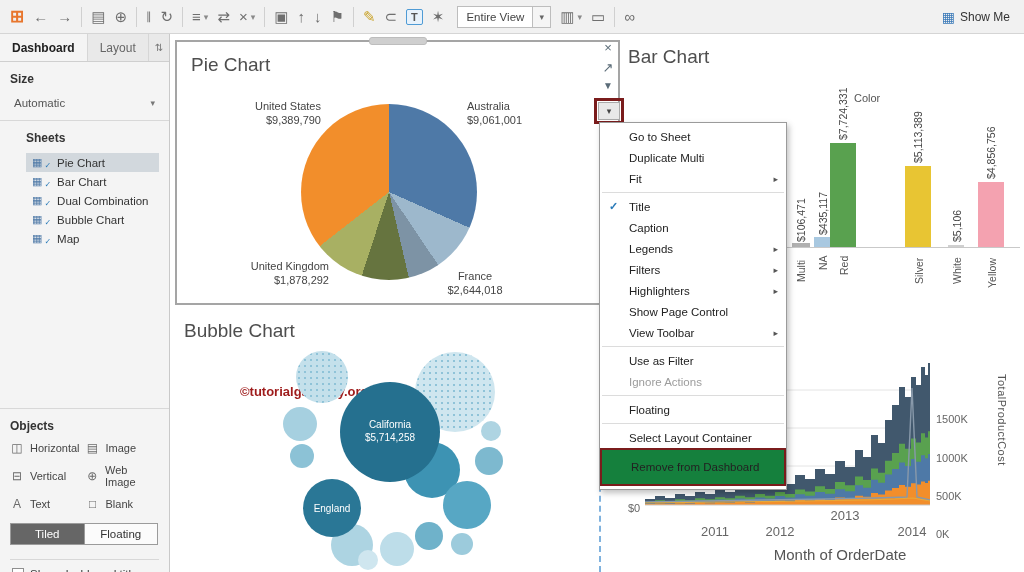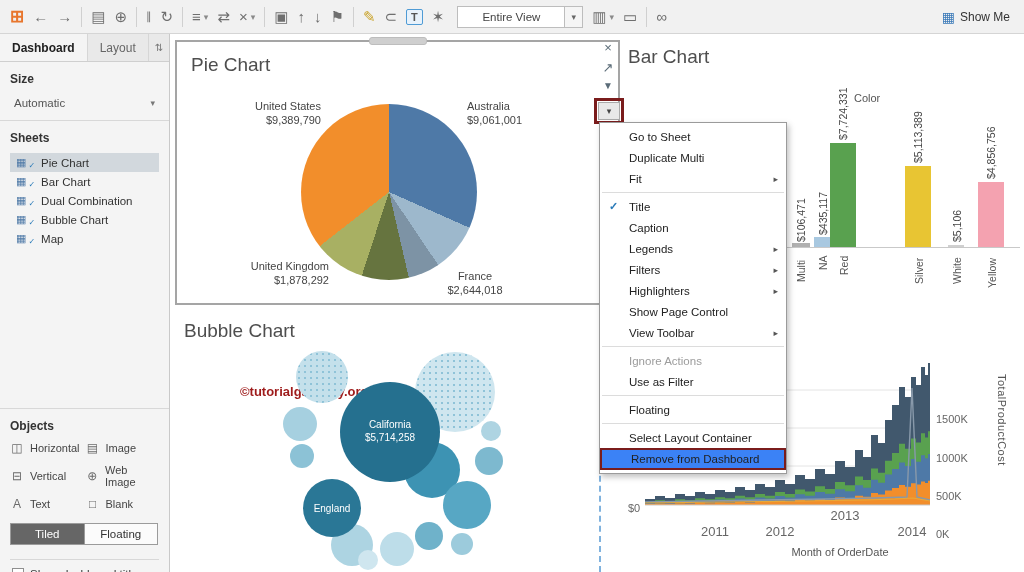--- a/index.html
+++ b/index.html
@@ -22,21 +22,21 @@
   .tb-caret { color:#8a8a8a; font-size:9px; margin-left:-6px; }
   .tb-pen { color:#c9a227; }
   .tb-textbox {
     border:1px solid #4f9bd5; background:#e8f2fb; color:#555;
     font-size:11px; font-weight:bold; padding:1px 4px; border-radius:2px;
   }
   .tb-combo {
     display:flex; align-items:center; border:1px solid #bdbdbd; background:#fff;
     height:22px; margin-left:4px;
   }
-  .tb-combo .txt { padding:0 24px; font-size:11.5px; color:#444; }
+  .tb-combo .txt { padding:0 8px; font-size:11.5px; color:#444; }
   .tb-combo .car { width:18px; height:100%; border-left:1px solid #bdbdbd;
     display:flex; align-items:center; justify-content:center; color:#666; font-size:9px; background:#f5f5f5;}
   .tb-right { margin-left:auto; display:flex; align-items:center; gap:6px; }
   .tb-showme { display:flex; align-items:center; gap:5px; font-size:12px; color:#333; padding-right:4px;}
   .tb-showme .ic { color:#3a79b8; font-size:14px; }
   
   .sidebar {
     position:absolute; left:0; top:34px; width:170px; height:538px;
     background:#f4f4f4; border-right:1px solid #c9c9c9;
   }
@@ -91,41 +91,41 @@
   .bubble-title { position:absolute; left:14px; top:286px; }
   .watermark { position:absolute; left:70px; top:350px; font-size:13px; font-weight:bold; color:#9e1b1b; }
   .bubble { position:absolute; border-radius:50%; }
   .bubble.dotted { background-image: radial-gradient(#8fc3d8 1.2px, transparent 1.4px); background-size:6px 6px; }
   .bubble-text { position:absolute; color:#fff; text-align:center; font-size:10px; line-height:1.3; }
   
   .dual-svg { position:absolute; left:475px; top:316px; }
   .ytick { position:absolute; font-size:11px; color:#666; }
   .xtick { position:absolute; font-size:13px; color:#666; width:30px; text-align:center; }
   .y-axis-title { position:absolute; left:826px; top:340px; writing-mode:vertical-rl; font-size:11px; color:#555; letter-spacing:0.5px; }
-  .x-axis-title { position:absolute; left:570px; top:512px; width:200px; text-align:center; font-size:11px; color:#555; }
+  .x-axis-title { position:absolute; left:570px; top:512px; width:200px; text-align:center; font-size:15px; color:#555; }
   .zero-label { position:absolute; left:458px; top:468px; font-size:11px; color:#666; }
   .vdivider { position:absolute; left:429px; top:271px; height:267px; border-left:2px dashed #7fb2de; }
   
   .mini { position:absolute; font-size:13px; color:#5a6b77; text-align:center; width:18px; }
   .caret-btn {
     position:absolute; left:428px; top:68px; width:22px; height:18px;
     background:#e8e8e8; border:1px solid #aaa; color:#444; font-size:9px;
     display:flex; align-items:center; justify-content:center;
   }
   .red-box { position:absolute; left:424px; top:64px; width:30px; height:26px; border:3px solid #7a1c1c; }
   
   .menu {
     position:absolute; left:429px; top:88px; width:188px; background:#ffffff;
     border:1px solid #9b9b9b; box-shadow:2px 3px 6px rgba(0,0,0,0.25); padding:3px 0; z-index:50;
   }
   .mi { position:relative; height:21px; display:flex; align-items:center; padding-left:29px; font-size:11.5px; color:#222; cursor:default;}
   .mi .check { position:absolute; left:9px; color:#2b7bb9; font-weight:bold; font-size:11px; }
   .mi .sub { position:absolute; right:8px; color:#555; font-size:9px; }
   .mi.disabled { color:#9c9c9c; }
-  .mi.highlight { background:#3b82f6; border:2px solid #7a1c1c; height:22px; }
+  .mi.highlight { background:#15803d; border:2px solid #7a1c1c; height:38px; }
   .msep { height:1px; background:#dcdcdc; margin:3px 2px; }
 </style>
 </head>
 <body>
 
 <div id="app">
 
   <div class="toolbar">
     <span class="tb-icon tb-logo">⊞</span>
     <span class="tb-icon">←</span>
@@ -175,21 +175,21 @@
       <div class="sb-tab">Layout</div>
       <div class="sb-expander">⇅</div>
     </div>
     <div class="sb-section">
       <div class="sb-label">Size</div>
       <div class="sb-dropdown">
         <span>Automatic</span>
         <span class="car">▾</span>
       </div>
     </div>
-    <div class="sb-section" style="border-bottom:none;">
+    <div class="sb-section" style="border-bottom:none;margin-left:16px;">
       <div class="sb-label">Sheets</div>
       <div class="sheet-row selected">
         <span class="sheet-icon">▦</span>
           <span class="sheet-check">✓</span>
         <span>Pie Chart</span>
       </div>
       <div class="sheet-row">
         <span class="sheet-icon">▦</span>
           <span class="sheet-check">✓</span>
         <span>Bar Chart</span>
@@ -404,26 +404,26 @@
           <span class="sub">▸</span>
         </div>
       <div class="mi">
           <span>Show Page Control</span>
         </div>
       <div class="mi">
           <span>View Toolbar</span>
           <span class="sub">▸</span>
         </div>
       <div class="msep"></div>
+      <div class="mi">
+          <span>Use as Filter</span>
+        </div>
       <div class="mi disabled">
           <span>Ignore Actions</span>
         </div>
-      <div class="mi">
-          <span>Use as Filter</span>
-        </div>
       <div class="msep"></div>
       <div class="mi">
           <span>Floating</span>
         </div>
       <div class="msep"></div>
       <div class="mi">
           <span>Select Layout Container</span>
         </div>
       <div class="mi highlight">
           <span>Remove from Dashboard</span>

